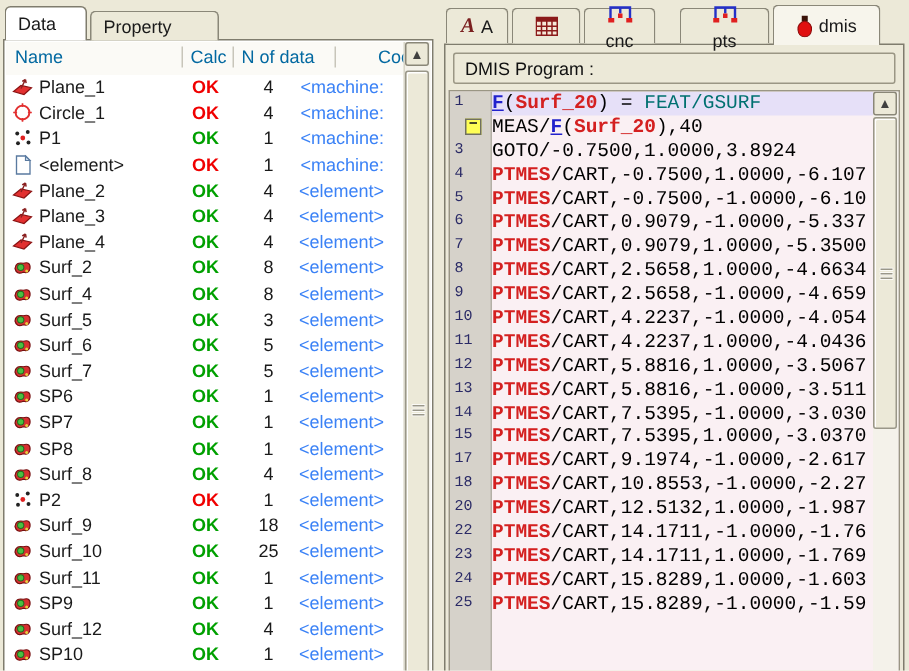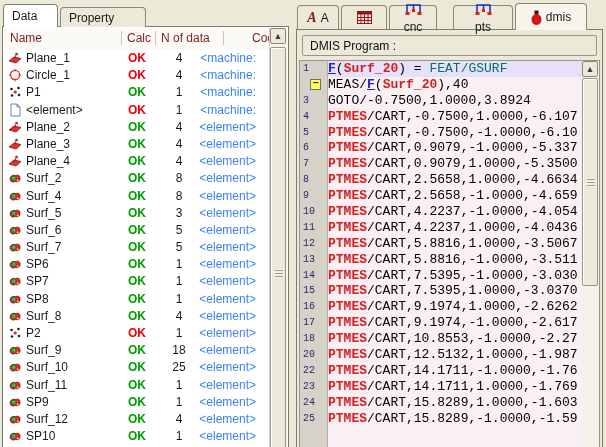--- a/index.html
+++ b/index.html
@@ -10,21 +10,21 @@
   .tab{position:absolute;box-sizing:border-box;border:1px solid #8a8778;border-bottom:none;
     border-radius:4px 4px 0 0;background:#ece9d8;display:flex;align-items:center;gap:4px;
     padding:0 8px;cursor:default;}
   .tab .tlbl{white-space:nowrap;}
 
   
   .left-content{position:absolute;left:2px;top:26px;width:287px;height:425px;
     background:#ffffff;border:1px solid #7f7c6d;box-sizing:border-box;}
   .lheader{position:absolute;left:1px;top:1px;right:18px;height:22px;background:#fbfaf6;
     border-bottom:1px solid #8a8778;}
-  .lheader .hcell{position:absolute;top:3px;color:#7f1d1d;}
+  .lheader .hcell{position:absolute;top:3px;color:#0369a1;}
   .hsep{position:absolute;top:3px;width:1px;height:14px;background:#c8c5ba;}
   .lrows{position:absolute;left:1px;top:23px;right:18px;bottom:0;overflow:hidden;background:#fff;}
   .lrow{position:relative;height:17.2px;}
   .lrow .cicon{position:absolute;left:4px;top:1px;width:14px;height:14px;}
   .lrow .cname{position:absolute;left:22px;top:1px;white-space:nowrap;}
   .lrow .ccalc{position:absolute;left:124px;top:1px;font-weight:bold;}
   .lrow .cn{position:absolute;left:150px;top:1px;width:50px;text-align:center;}
   .lrow .ccode{position:absolute;right:14px;top:1px;width:92px;text-align:right;
     white-space:nowrap;overflow:hidden;color:#3b82f6;}
   .st-ok{color:#00a000;}
@@ -433,21 +433,20 @@
           <div class="code-line"><span class="ln">6</span><span class="lc"><span class="tk-cmd">PTMES</span><span class="tk-pl">/CART,0.9079,-1.0000,-5.337</span></span></div>
           <div class="code-line"><span class="ln">7</span><span class="lc"><span class="tk-cmd">PTMES</span><span class="tk-pl">/CART,0.9079,1.0000,-5.3500</span></span></div>
           <div class="code-line"><span class="ln">8</span><span class="lc"><span class="tk-cmd">PTMES</span><span class="tk-pl">/CART,2.5658,1.0000,-4.6634</span></span></div>
           <div class="code-line"><span class="ln">9</span><span class="lc"><span class="tk-cmd">PTMES</span><span class="tk-pl">/CART,2.5658,-1.0000,-4.659</span></span></div>
           <div class="code-line"><span class="ln">10</span><span class="lc"><span class="tk-cmd">PTMES</span><span class="tk-pl">/CART,4.2237,-1.0000,-4.054</span></span></div>
           <div class="code-line"><span class="ln">11</span><span class="lc"><span class="tk-cmd">PTMES</span><span class="tk-pl">/CART,4.2237,1.0000,-4.0436</span></span></div>
           <div class="code-line"><span class="ln">12</span><span class="lc"><span class="tk-cmd">PTMES</span><span class="tk-pl">/CART,5.8816,1.0000,-3.5067</span></span></div>
           <div class="code-line"><span class="ln">13</span><span class="lc"><span class="tk-cmd">PTMES</span><span class="tk-pl">/CART,5.8816,-1.0000,-3.511</span></span></div>
           <div class="code-line"><span class="ln">14</span><span class="lc"><span class="tk-cmd">PTMES</span><span class="tk-pl">/CART,7.5395,-1.0000,-3.030</span></span></div>
           <div class="code-line"><span class="ln">15</span><span class="lc"><span class="tk-cmd">PTMES</span><span class="tk-pl">/CART,7.5395,1.0000,-3.0370</span></span></div>
-          <div class="code-line"><span class="ln">16</span><span class="lc"><span class="tk-cmd">PTMES</span><span class="tk-pl">/CART,9.1974,1.0000,-2.6262</span></span></div>
           <div class="code-line"><span class="ln">17</span><span class="lc"><span class="tk-cmd">PTMES</span><span class="tk-pl">/CART,9.1974,-1.0000,-2.617</span></span></div>
           <div class="code-line"><span class="ln">18</span><span class="lc"><span class="tk-cmd">PTMES</span><span class="tk-pl">/CART,10.8553,-1.0000,-2.27</span></span></div>
           <div class="code-line"><span class="ln">20</span><span class="lc"><span class="tk-cmd">PTMES</span><span class="tk-pl">/CART,12.5132,1.0000,-1.987</span></span></div>
           <div class="code-line"><span class="ln">22</span><span class="lc"><span class="tk-cmd">PTMES</span><span class="tk-pl">/CART,14.1711,-1.0000,-1.76</span></span></div>
           <div class="code-line"><span class="ln">23</span><span class="lc"><span class="tk-cmd">PTMES</span><span class="tk-pl">/CART,14.1711,1.0000,-1.769</span></span></div>
           <div class="code-line"><span class="ln">24</span><span class="lc"><span class="tk-cmd">PTMES</span><span class="tk-pl">/CART,15.8289,1.0000,-1.603</span></span></div>
           <div class="code-line"><span class="ln">25</span><span class="lc"><span class="tk-cmd">PTMES</span><span class="tk-pl">/CART,15.8289,-1.0000,-1.59</span></span></div>
         </div>
 
       <div class="sb" style="top:0;right:0;width:17px;bottom:0;border-left:none;">

